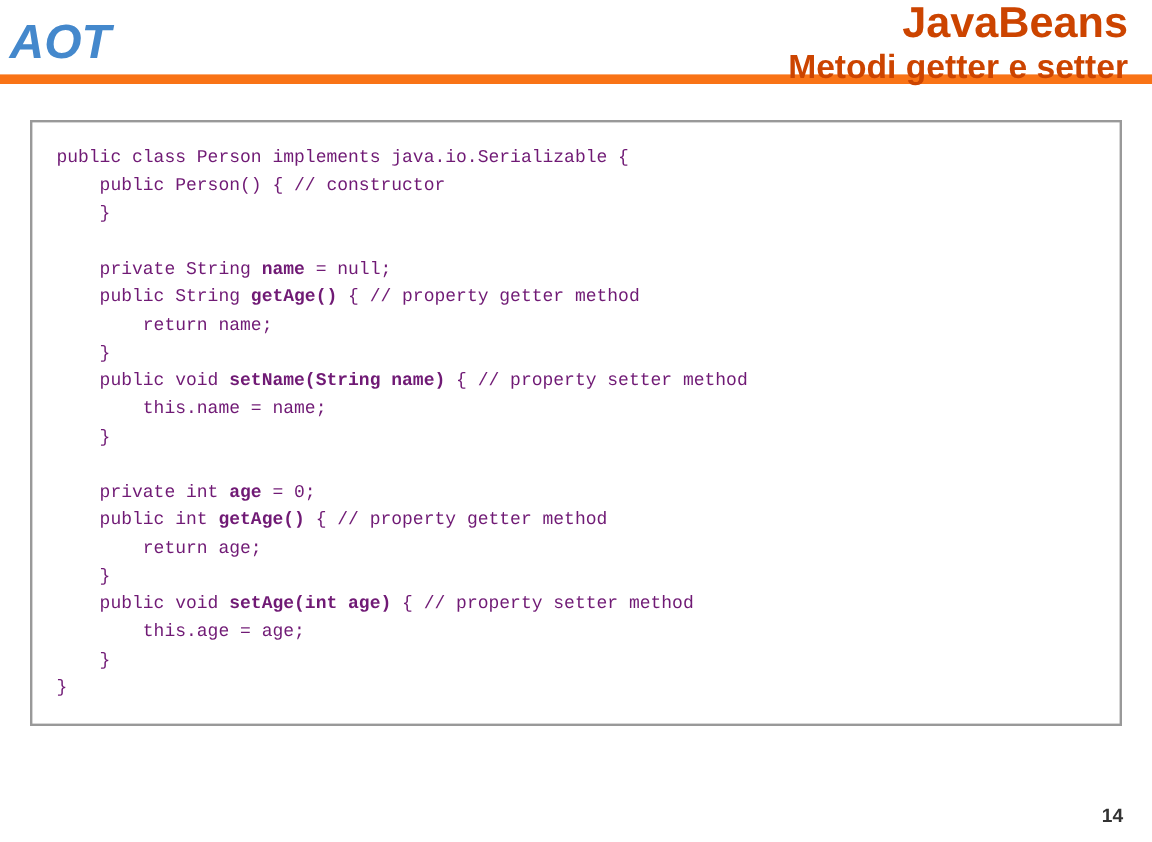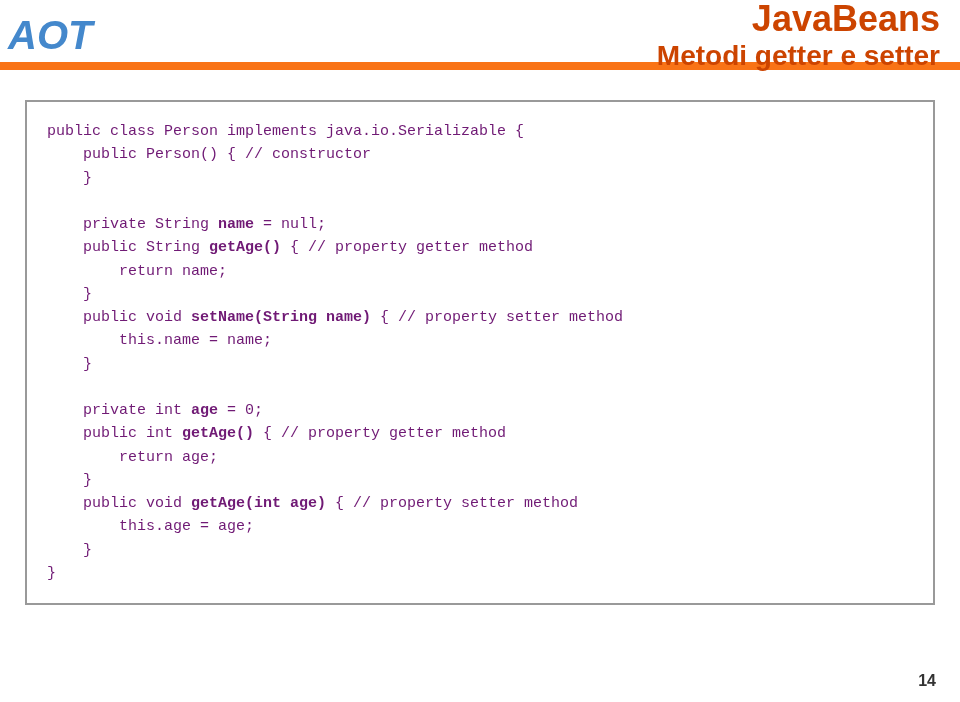--- a/index.html
+++ b/index.html
@@ -124,20 +124,20 @@
         return name;
     }
     public void <span class="bold">setName(String name)</span> { // property setter method
         this.name = name;
     }
 
     private int <span class="bold">age</span> = 0;
     public int <span class="bold">getAge()</span> { // property getter method
         return age;
     }
-    public void <span class="bold">getAge(int age)</span> { // property setter method
+    public void <span class="bold">setAge(int age)</span> { // property setter method
         this.age = age;
     }
 }</span></div>
   </div>
 </div>
 
 <div class="page-number">14</div>
 
 </body></html>

